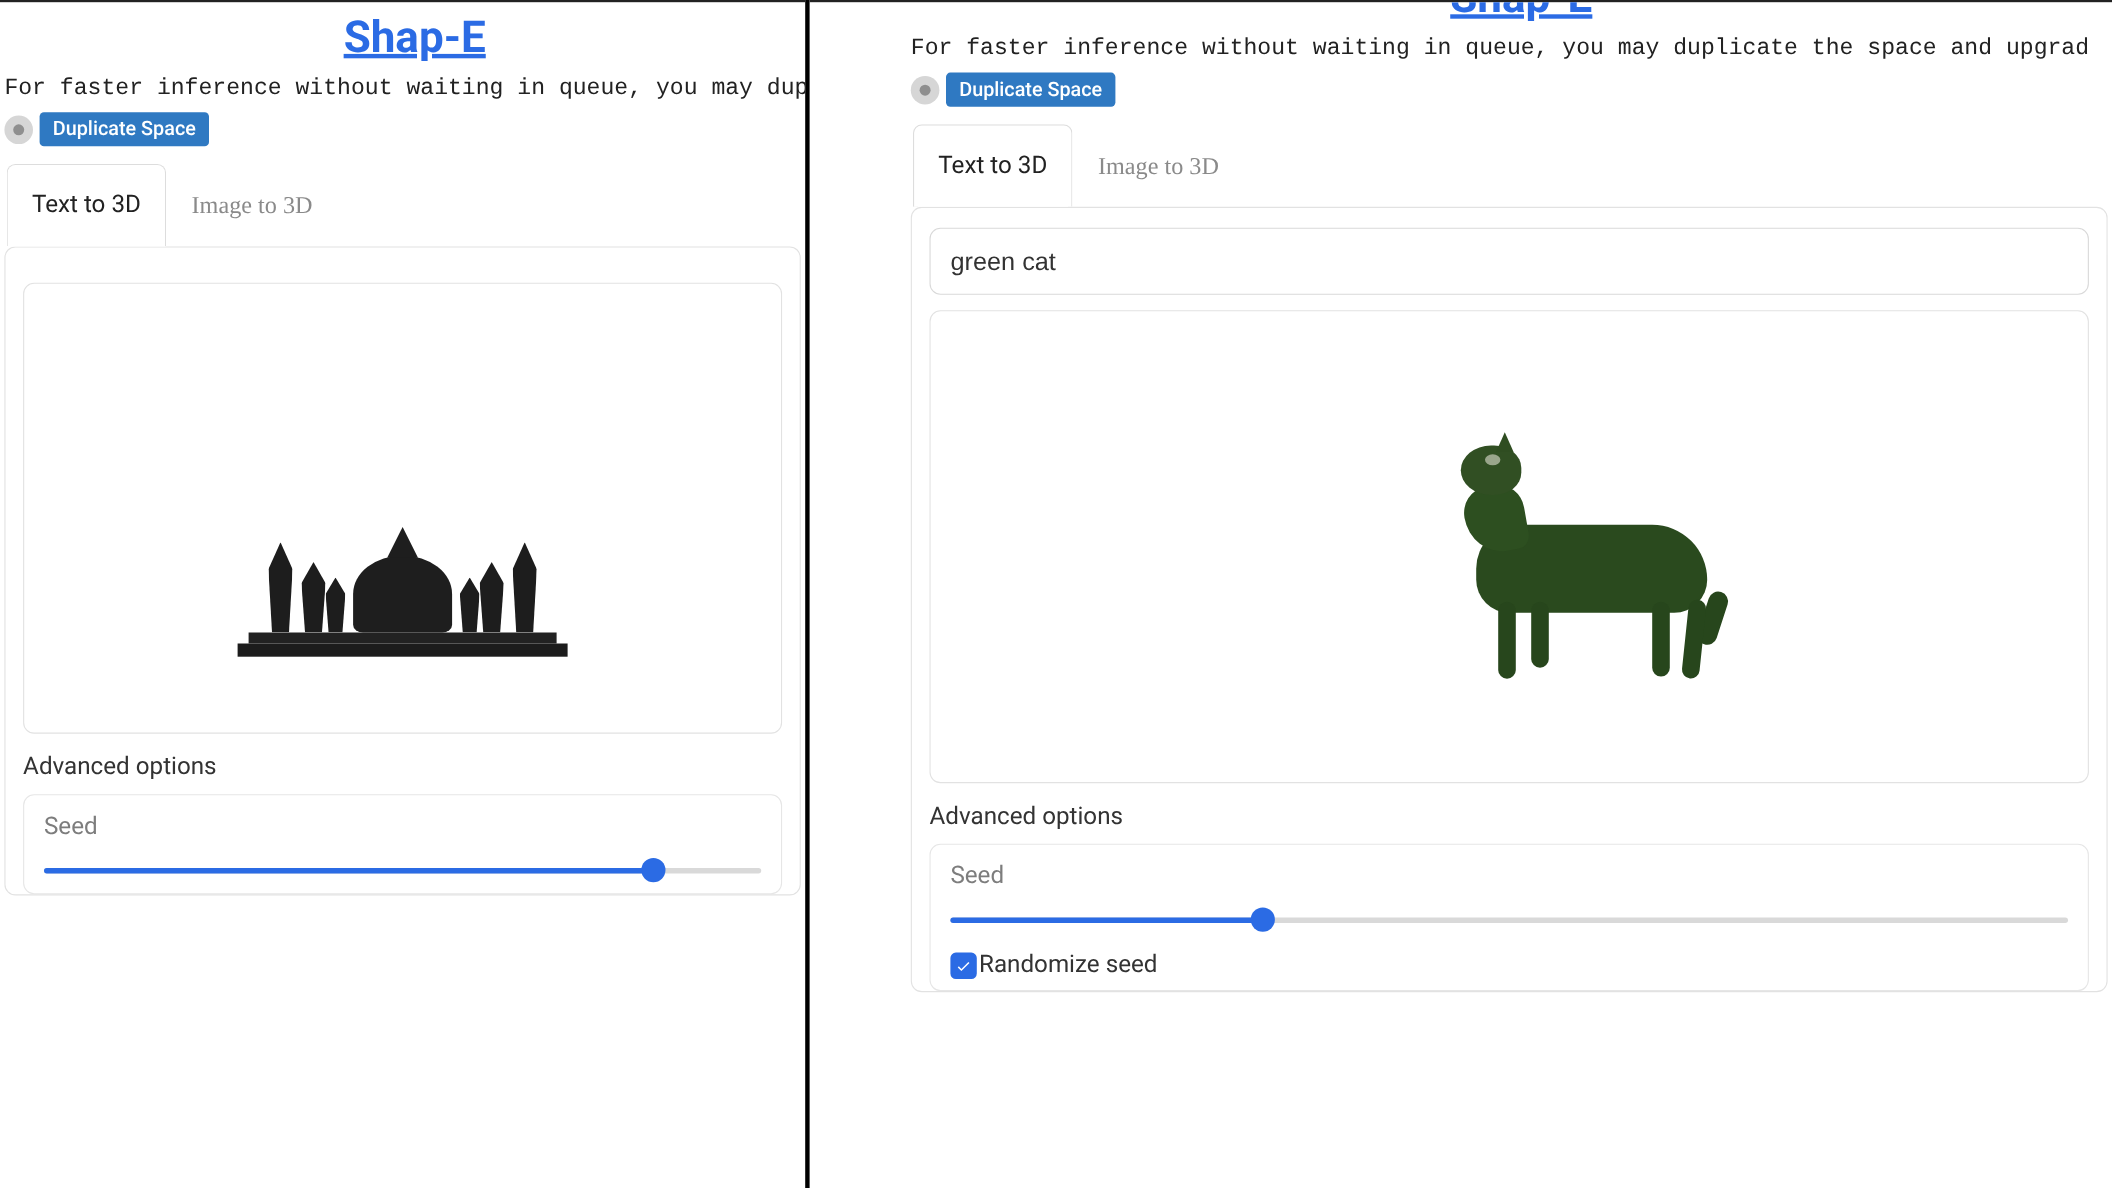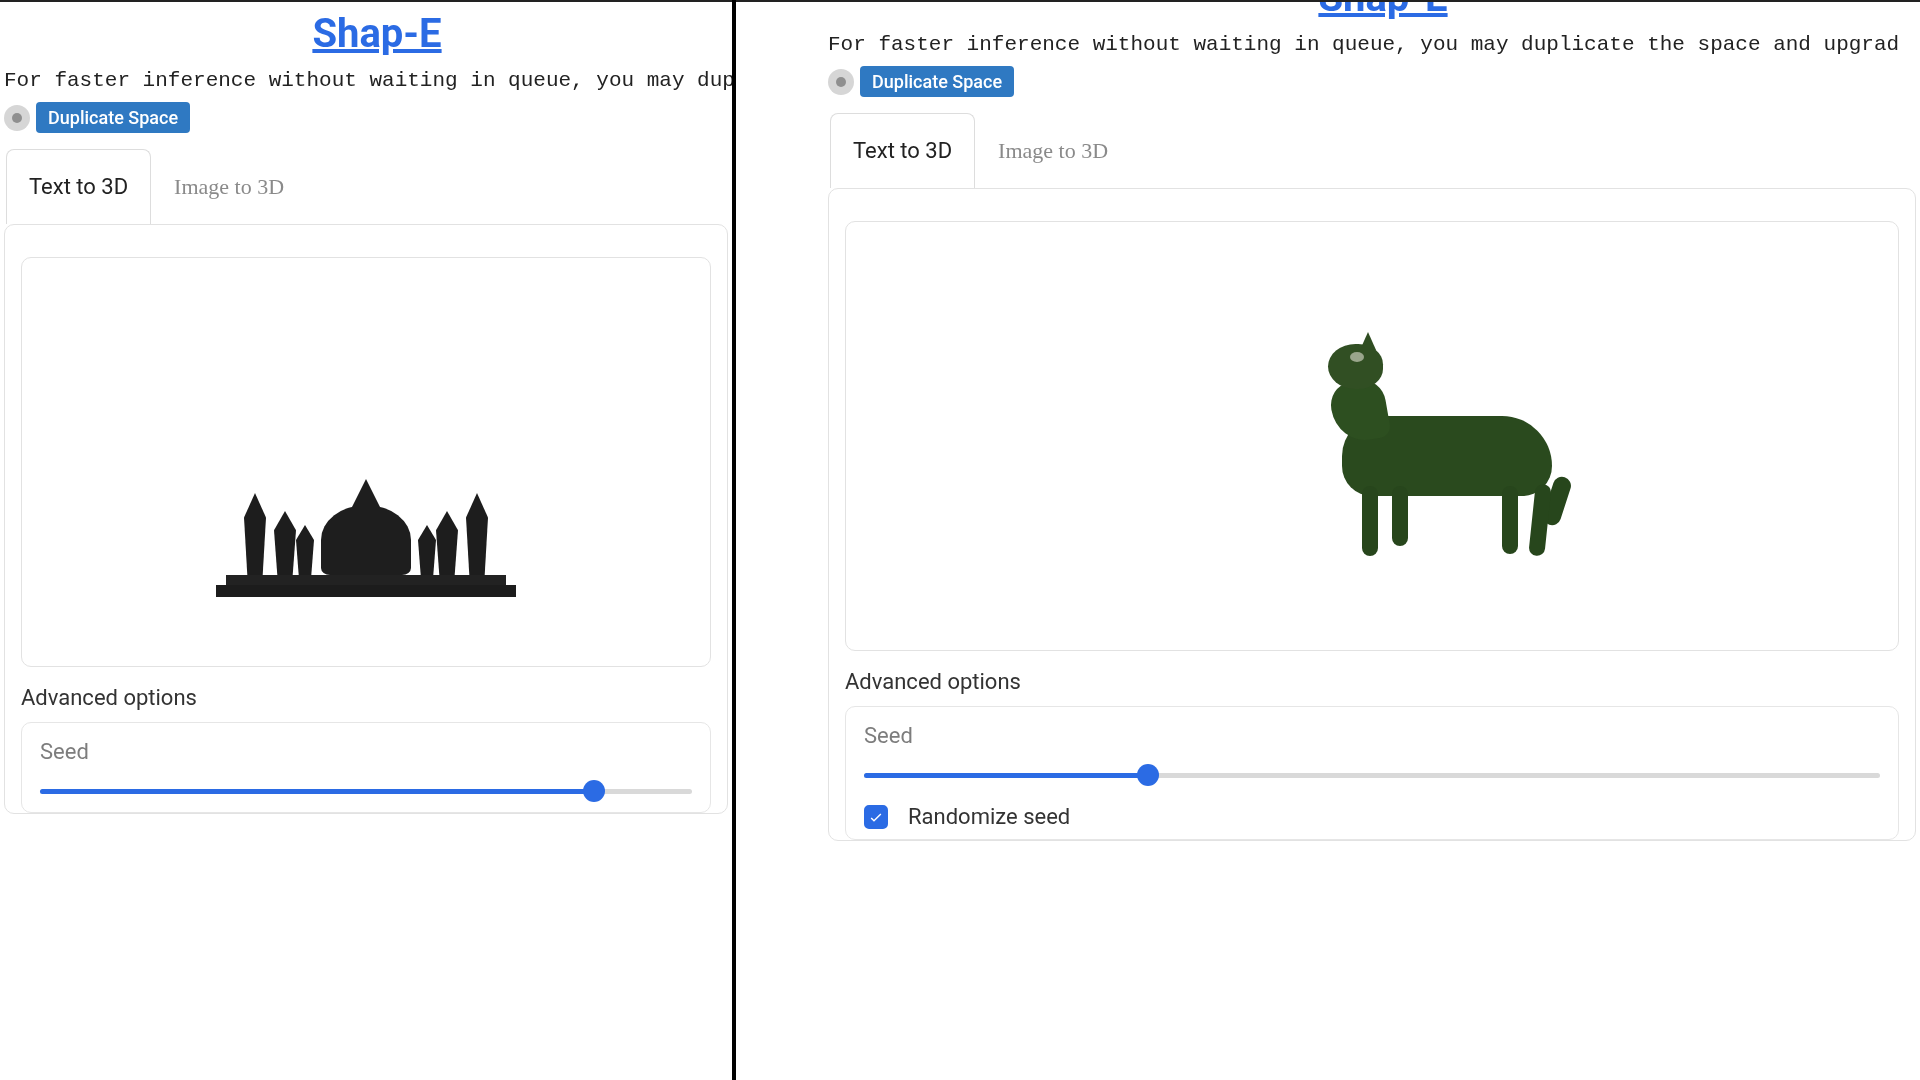--- a/index.html
+++ b/index.html
@@ -84,21 +84,21 @@
   .track {
     height:5px; background:#d9d9d9; width:100%; border-radius:3px; position:relative;
   }
   .fill {
     position:absolute; left:0; top:0; height:100%; background:#2b6be4; border-radius:3px;
   }
   .thumb {
     position:absolute; top:50%; width:22px; height:22px; border-radius:50%;
     background:#2b6be4; transform:translate(-50%,-50%);
   }
-  .rand-row { display:flex; align-items:center; gap:20px; margin-top:18px; }
+  .rand-row { display:flex; align-items:center; gap:2px; margin-top:18px; }
   .cb {
     width:24px; height:24px; border-radius:5px; border:2px solid #2b6be4;
     background:#2b6be4; display:flex; align-items:center; justify-content:center;
   }
   .cb svg { width:16px; height:16px; }
   .rand-label { font-size:22px; color:#333; }
 
   
   .temple {
     position:relative; width:300px; height:150px; margin-top:120px;
@@ -218,20 +218,23 @@
       <div class="dup-icon">
           <div class="dot"></div>
         </div>
       <div class="dup-badge">Duplicate Space</div>
     </div>
     <div class="tabs">
       <div class="tab">Text to 3D</div>
       <div class="tab inactive">Image to 3D</div>
     </div>
     <div class="panel">
+      <div class="prompt-row">
+        <input class="prompt" style="flex: 1 1 0%;" value="green cat">
+      </div>
       <div class="viewer">
         <div class="cat">
           <div class="tail"></div>
           <div class="body"></div>
           <div class="neck"></div>
           <div class="head"></div>
           <div class="spot"></div>
           <div class="ear"></div>
           <div class="leg lf"></div>
             <div class="leg lb"></div>

